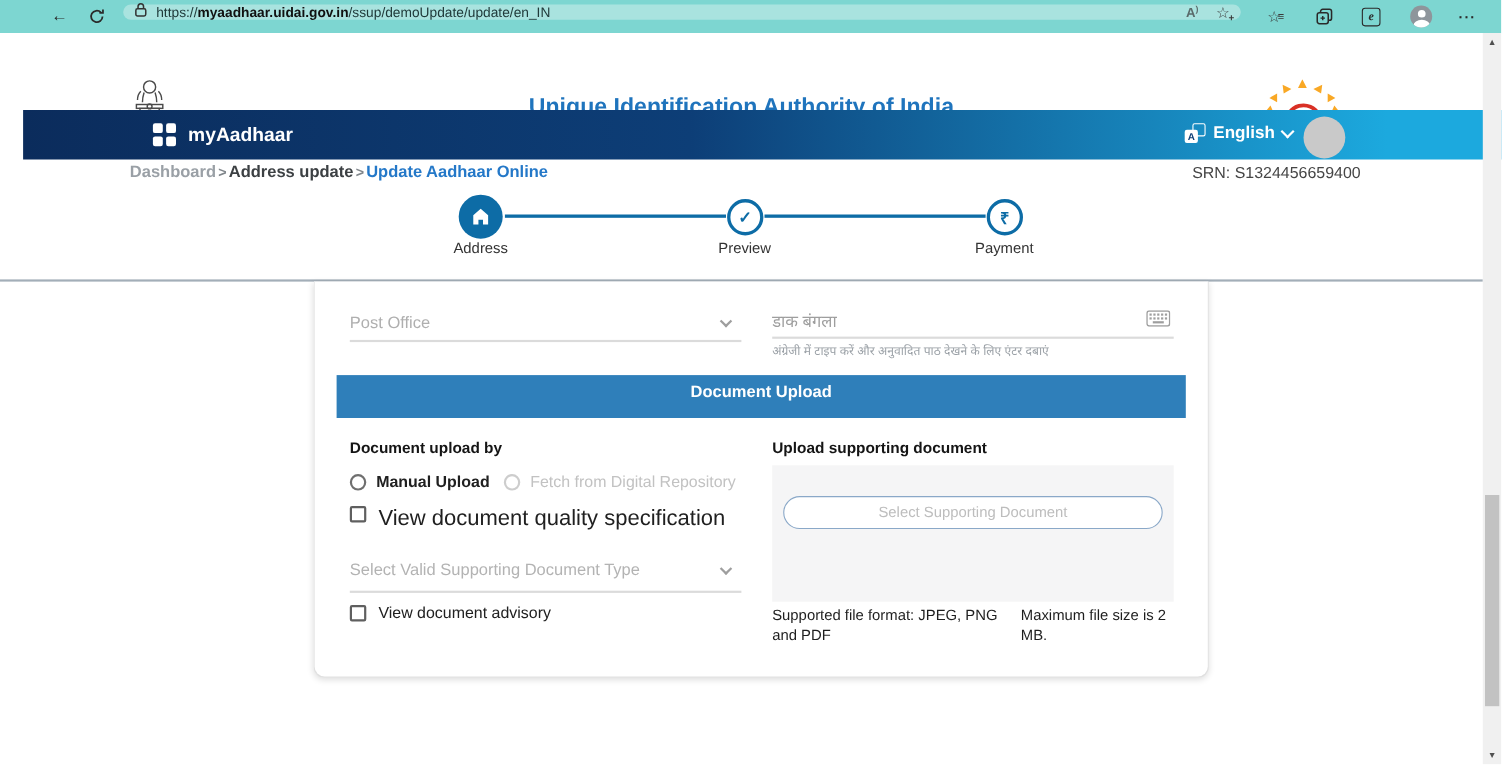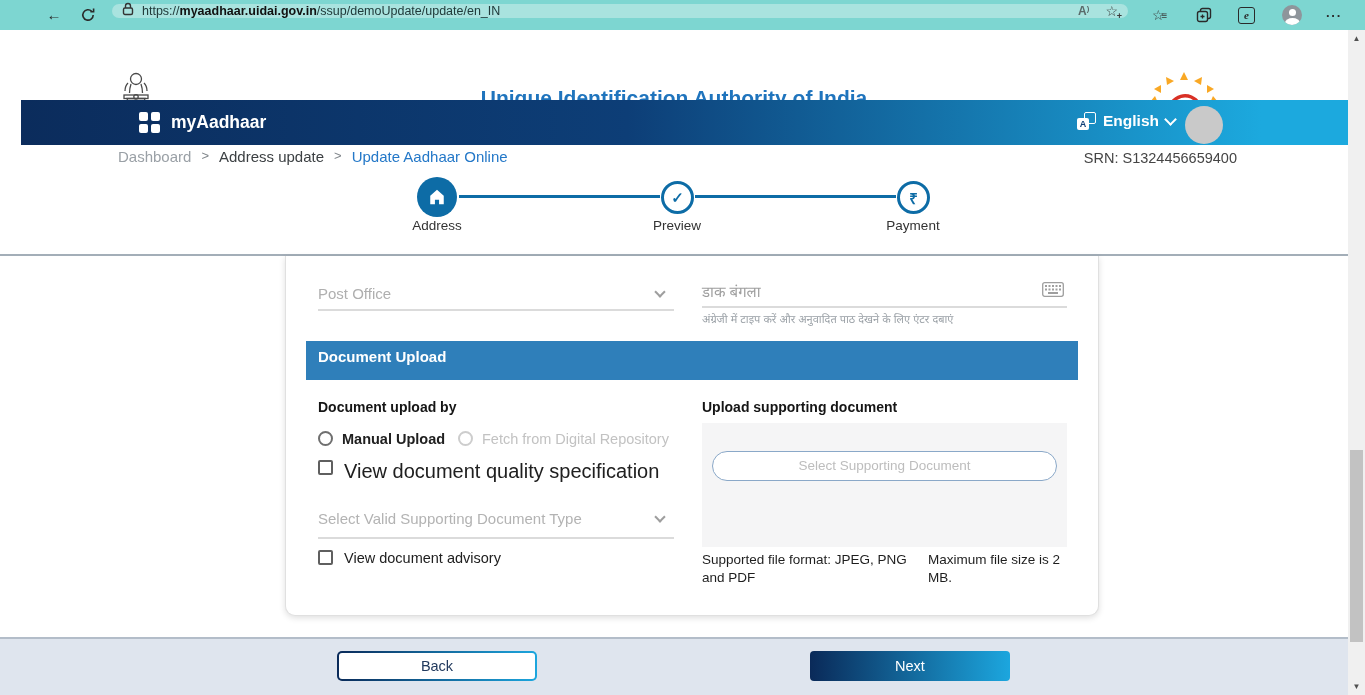--- a/index.html
+++ b/index.html
@@ -45,21 +45,21 @@
   .brand{position:absolute;left:150px;top:12px;font-size:17.5px;font-weight:bold;color:#fff;}
   .lang{position:absolute;left:1056px;top:12px;display:flex;align-items:center;gap:7px;cursor:pointer;}
   .tr-icon{position:relative;width:19px;height:18px;}
   .tr-back{position:absolute;right:0;top:0;width:10px;height:10px;border:1.5px solid #fff;border-radius:2px;}
   .tr-front{position:absolute;left:0;bottom:0;width:12px;height:12px;background:#fff;border-radius:2px;color:#0D3E77;font-size:9px;font-weight:bold;text-align:center;line-height:12px;}
   .lang-label{color:#fff;font-size:15.5px;font-weight:bold;}
   .chev{width:7px;height:7px;border-right:2px solid #fff;border-bottom:2px solid #fff;transform:rotate(45deg);margin-top:-4px;}
   .appbar-avatar{position:absolute;left:1185px;top:106px;width:38px;height:38px;border-radius:50%;background:#C9C9C9;z-index:3;}
 
   
-  .crumb-row{position:absolute;left:118px;top:148px;display:flex;align-items:flex-start;gap:10px;font-size:15px;}
+  .crumb-row{position:absolute;left:118px;top:148px;display:flex;align-items:center;gap:2px;font-size:15px;font-weight:bold;}
   .crumb-dim{color:#9AA0A6;cursor:pointer;}
   .crumb-mid{color:#3C4043;cursor:pointer;}
   .crumb-active{color:#2478C8;}
   .crumb-sep{color:#80868B;font-size:13px;}
   .srn{position:absolute;right:128px;top:150px;font-size:14.5px;color:#454545;}
 
   
   .step-line{position:absolute;top:195px;height:3px;background:#0D6CA6;}
   .line1{left:459px;width:201px;}
   .line2{left:695px;width:201px;}
@@ -78,21 +78,21 @@
   .ghost{color:#AFAFAF;font-size:15px;}
   .po-label{position:absolute;left:32px;top:29px;}
   .sel-chev{width:8px;height:8px;border-right:2px solid #9e9e9e;border-bottom:2px solid #9e9e9e;transform:rotate(45deg);position:absolute;}
   .po-chev{left:370px;top:32px;}
   .field-line{position:absolute;height:2px;background:#DBDBDB;}
   .po-line{left:32px;top:53px;width:356px;}
   .hi-value{position:absolute;left:416px;top:25px;color:#9e9e9e;font-size:15px;}
   .kb-icon{position:absolute;left:756px;top:26px;}
   .hi-line{left:416px;top:50px;width:365px;}
   .hi-helper{position:absolute;left:416px;top:55px;width:365px;font-size:11px;color:#9aa0a6;}
-  .section-bar{position:absolute;left:20px;top:85px;width:772px;height:39px;background:#2F7FBA;color:#fff;font-size:15px;font-weight:bold;padding:7px 12px;}
+  .section-bar{position:absolute;left:20px;top:85px;width:772px;height:39px;background:#2F7FBA;color:#fff;font-size:15px;font-weight:bold;padding:7px 12px;text-align:center;}
   .bold-label{position:absolute;font-size:14px;font-weight:bold;color:#151515;}
   .dub-label{left:32px;top:143px;}
   .usd-label{left:416px;top:143px;}
   .radio{position:absolute;width:15px;height:15px;border:2px solid #6f6f6f;border-radius:50%;}
   .radio.dis{border-color:#CDCDCD;}
   .r1{left:32px;top:175px;} .r2{left:172px;top:175px;}
   .r1-label{position:absolute;left:56px;top:175px;font-size:14.5px;font-weight:bold;color:#202020;}
   .r2-label{position:absolute;left:196px;top:175px;font-size:14.5px;color:#C2C2C2;}
   .checkbox{position:absolute;width:15px;height:15px;border:2px solid #5f5f5f;border-radius:2px;}
   .c1{left:32px;top:204px;} .c2{left:32px;top:294px;}
@@ -297,26 +297,20 @@
     <span class="c2-label">View document advisory</span>
 
     <div class="bold-label usd-label">Upload supporting document</div>
     <div class="upload-panel">
       <div class="select-doc-btn">Select Supporting Document</div>
     </div>
     <div class="note note1">Supported file format: JPEG, PNG and PDF</div>
     <div class="note note2">Maximum file size is 2 MB.</div>
   </div>
 
-  <div class="footer-band">
-    <div class="btn-back">
-      <div class="btn-back-inner">Back</div>
-    </div>
-    <div class="btn-next">Next</div>
-  </div>
 
   <div class="scrollbar">
     <div class="sb-arrow sb-up">▲</div>
     <div class="sb-thumb"></div>
     <div class="sb-arrow sb-down">▼</div>
   </div>
 
 </div>
 
 </body></html>

